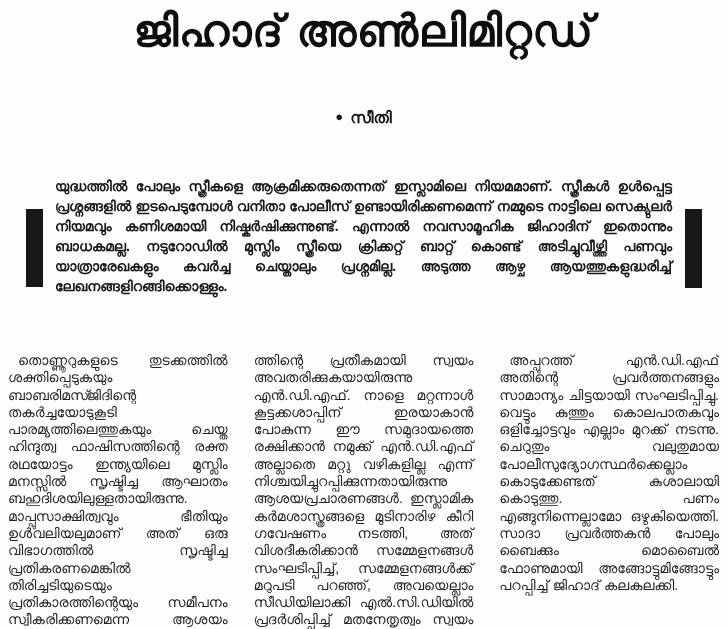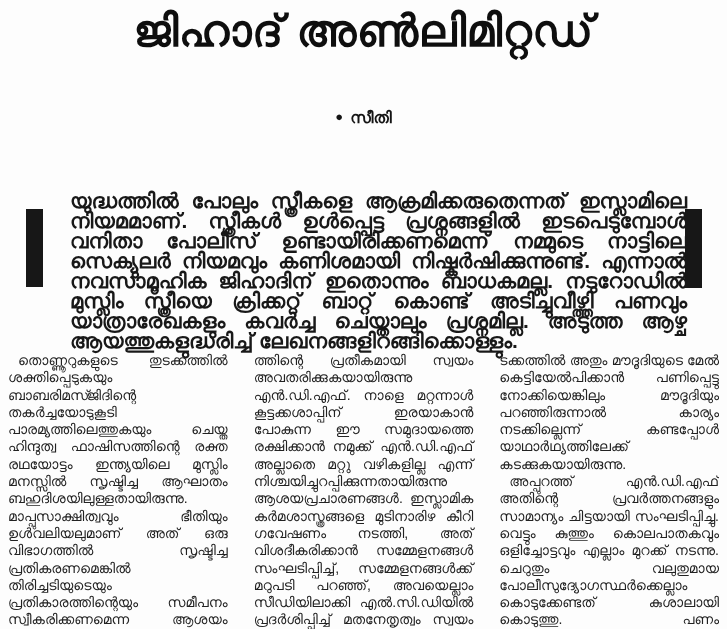--- a/index.html
+++ b/index.html
@@ -46,22 +46,22 @@
   }
   .byline .bullet{
     font-size:13px;
     margin-right:7px;
     vertical-align:2px;
   }
   .lede{
     position:absolute;
     top:176px;left:55px;
     width:617px;
-    margin:15px;
-    font-size:21px;
+    margin:0;
+    font-size:14px;
     line-height:20px;
     font-weight:700;
     text-align:justify;
     color:#181818;
     overflow-wrap:break-word;
   }
   .quote-bar{
     position:absolute;
     width:17px;
     background:var(--bar);
@@ -110,18 +110,17 @@
 
     <div class="col">
       <p class="indent">തൊണ്ണൂറുകളുടെ തുടക്കത്തിൽ ശക്തിപ്പെടുകയും ബാബരിമസ്ജിദിന്റെ തകർച്ചയോടുകൂടി പാരമ്യത്തിലെത്തുകയും ചെയ്ത ഹിന്ദുത്വ ഫാഷിസത്തിന്റെ രക്ത രഥയോട്ടം ഇന്ത്യയിലെ മുസ്ലിം മനസ്സിൽ സൃഷ്ടിച്ച ആഘാതം ബഹുദിശയിലുള്ളതായിരുന്നു. മാപ്പുസാക്ഷിത്വവും ഭീതിയും ഉൾവലിയലുമാണ് അത് ഒരു വിഭാഗത്തിൽ സൃഷ്ടിച്ച പ്രതികരണമെങ്കിൽ തിരിച്ചടിയുടെയും പ്രതികാരത്തിന്റെയും സമീപനം സ്വീകരിക്കണമെന്ന ആശയം പങ്കുവെക്കുന്നവരും വ്യാപകമായി ഉയർന്നുവന്നു. ഈ വികാരം പങ്കുവെക്കുന്ന വലിയൊരു വിഭാഗം കേരളത്തിലുമുണ്ടായിരുന്നു. ഈ സന്ദർഭം മുതലെടുത്ത്, വൈകാരിക</p>
     </div>
 
     <div class="col">
       <p>ത്തിന്റെ പ്രതീകമായി സ്വയം അവതരിക്കുകയായിരുന്നു എൻ.ഡി.എഫ്. നാളെ മറ്റന്നാൾ കൂട്ടക്കശാപ്പിന് ഇരയാകാൻ പോകുന്ന ഈ സമുദായത്തെ രക്ഷിക്കാൻ നമുക്ക് എൻ.ഡി.എഫ് അല്ലാതെ മറ്റു വഴികളില്ല എന്ന് നിശ്ചയിച്ചുറപ്പിക്കുന്നതായിരുന്നു ആശയപ്രചാരണങ്ങൾ. ഇസ്ലാമിക കർമശാസ്ത്രങ്ങളെ മുടിനാരിഴ കീറി ഗവേഷണം നടത്തി, അത് വിശദീകരിക്കാൻ സമ്മേളനങ്ങൾ സംഘടിപ്പിച്ച്, സമ്മേളനങ്ങൾക്ക് മറുപടി പറഞ്ഞ്, അവയെല്ലാം സീഡിയിലാക്കി എൽ.സി.ഡിയിൽ പ്രദർശിപ്പിച്ച് മതനേതൃത്വം സ്വയം അഭിരമിച്ചുകൊണ്ടിരിക്കെ ചടുലതയുള്ള ചെറുപ്പക്കാരായ അനുയായികളിൽ നല്ലൊരു പങ്ക് ഷൂസും കോട്ടുമ</p>
     </div>
 
     <div class="col">
-      <p>ടക്കത്തിൽ അതും മൗദൂദിയുടെ മേൽ കെട്ടിയേൽപിക്കാൻ പണിപ്പെട്ടു നോക്കിയെങ്കിലും മൗദൂദിയും പറഞ്ഞിരുന്നാൽ കാര്യം നടക്കില്ലെന്ന് കണ്ടപ്പോൾ യാഥാർഥ്യത്തിലേക്ക് കടക്കുകയായിരുന്നു.</p>
       <p class="indent">അപ്പുറത്ത് എൻ.ഡി.എഫ് അതിന്റെ പ്രവർത്തനങ്ങളും സാമാന്യം ചിട്ടയായി സംഘടിപ്പിച്ചു. വെട്ടും കുത്തും കൊലപാതകവും ഒളിച്ചോട്ടവും എല്ലാം മുറക്ക് നടന്നു. ചെറുതും വലുതുമായ പോലീസുദ്യോഗസ്ഥർക്കെല്ലാം കൊടുക്കേണ്ടത് കുശാലായി കൊടുത്തു. പണം എങ്ങുനിന്നെല്ലാമോ ഒഴുകിയെത്തി. സാദാ പ്രവർത്തകൻ പോലും ബൈക്കും മൊബൈൽ ഫോണുമായി അങ്ങോട്ടുമിങ്ങോട്ടും പറപ്പിച്ച് ജിഹാദ് കലകലക്കി.</p>
     </div>
 
   </div>
 </div>
 
 </body></html>

